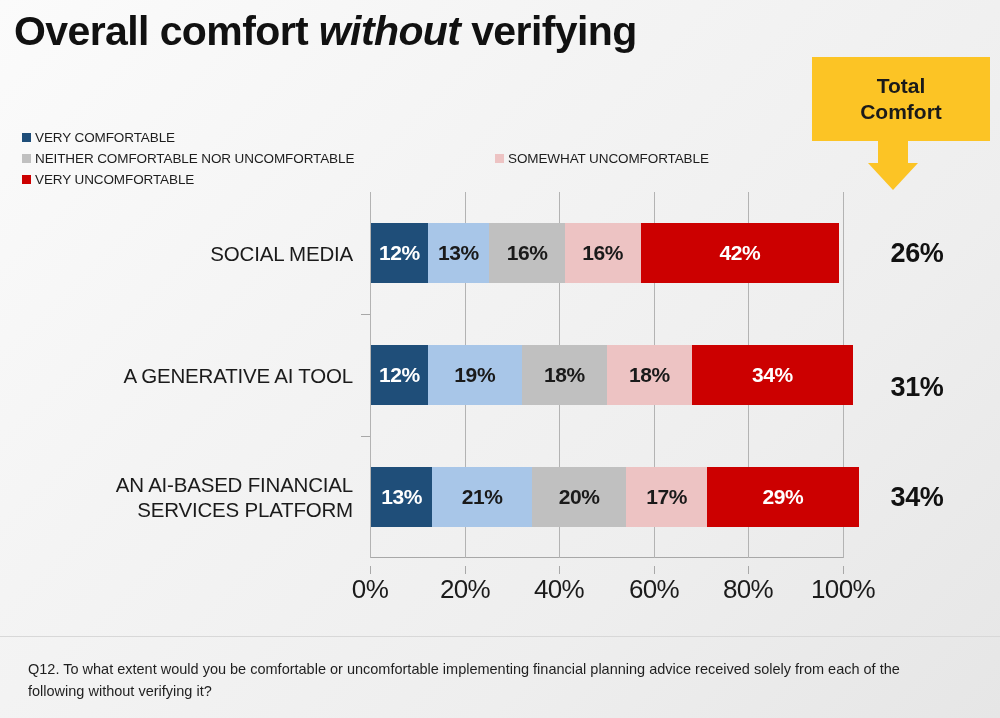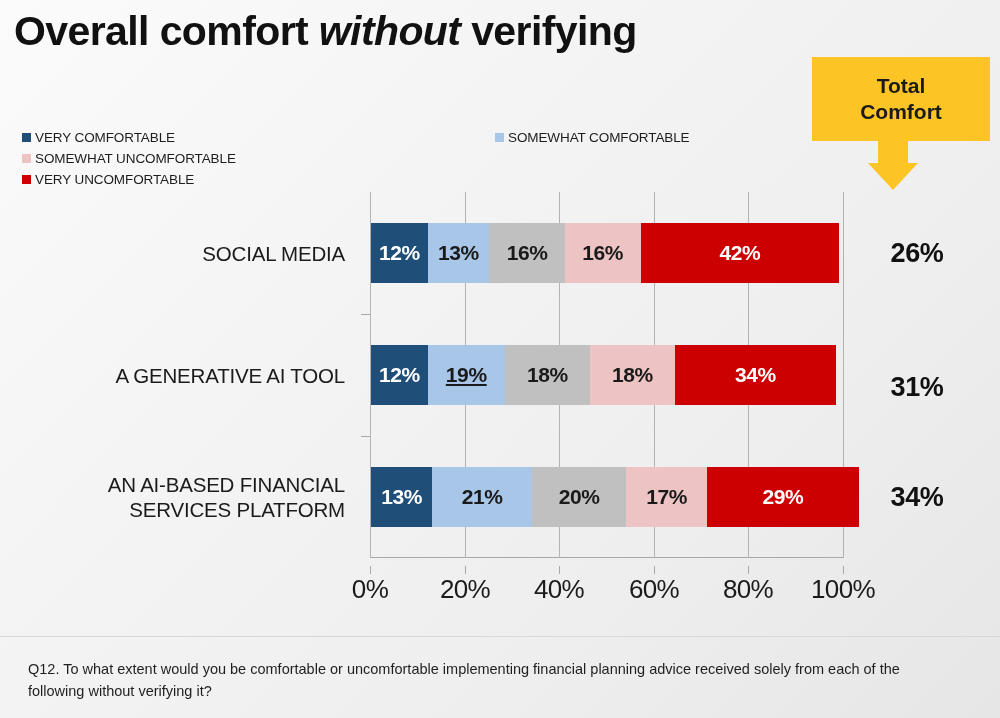--- a/index.html
+++ b/index.html
@@ -147,21 +147,21 @@
   }
   .ytick {
     position: absolute;
     left: 361px;
     width: 9px;
     height: 1px;
     background: #a8a8a8;
   }
   .cat-label-wrap {
     position: absolute;
-    left: 0;
+    left: 8px;
     width: 355px;
     display: flex;
     align-items: center;
     justify-content: flex-end;
     padding-right: 10px;
     box-sizing: border-box;
     padding-left: 38px;
   }
 
   .bar-row {
@@ -254,26 +254,26 @@
     <div class="stem"></div>
     <div class="head"></div>
   </div>
 
   <div id="legend">
       <div class="legend-row">
         <div class="legend-col left">
           <span class="legend-swatch" style="background: rgb(31, 78, 121);"></span>
           <span>VERY COMFORTABLE</span>
         </div>
-        <div class="legend-col right">
-          <span class="legend-swatch" style="background: rgb(168, 198, 232);"></span>
-          <span>SOMEWHAT COMFORTABLE</span>
+      </div>
+      <div class="legend-row">
+        <div class="legend-col left">
+          <span class="legend-swatch" style="background: rgb(192, 192, 192);"></span>
+          <span>NEITHER COMFORTABLE NOR UNCOMFORTABLE</span>
         </div>
-      </div>
-      <div class="legend-row">
         <div class="legend-col right">
           <span class="legend-swatch" style="background: rgb(237, 195, 195);"></span>
           <span>SOMEWHAT UNCOMFORTABLE</span>
         </div>
       </div>
       <div class="legend-row">
         <div class="legend-col left">
           <span class="legend-swatch" style="background: rgb(204, 0, 0);"></span>
           <span>VERY UNCOMFORTABLE</span>
         </div>
@@ -316,21 +316,21 @@
         <div class="seg" style="width: 75.68px; background: rgb(237, 195, 195); color: rgb(26, 26, 26);">16%</div>
         <div class="seg" style="width: 198.66px; background: rgb(204, 0, 0); color: rgb(255, 255, 255);">42%</div>
       </div>
       <div class="total-val" style="top: 52px;">26%</div>
       <div class="ytick" style="top: 128px;"></div>
       <div class="cat-label-wrap" style="top: 159px; height: 60px;">
         <div style="text-align: right; font-size: 20.5px; color: rgb(27, 27, 27); line-height: 1.22; letter-spacing: -0.2px;">A GENERATIVE AI TOOL</div>
       </div>
       <div class="bar-row" style="top: 159px; height: 60px;">
         <div class="seg" style="width: 56.76px; background: rgb(31, 78, 121); color: rgb(255, 255, 255);">12%</div>
-        <div class="seg" style="width: 77px; background: rgb(168, 198, 232); color: rgb(26, 26, 26); text-decoration: underline;">19%</div>
+        <div class="seg" style="width: 94px; background: rgb(168, 198, 232); color: rgb(26, 26, 26);">19%</div>
         <div class="seg" style="width: 85.14px; background: rgb(192, 192, 192); color: rgb(26, 26, 26);">18%</div>
         <div class="seg" style="width: 85.14px; background: rgb(237, 195, 195); color: rgb(26, 26, 26);">18%</div>
         <div class="seg" style="width: 160.82px; background: rgb(204, 0, 0); color: rgb(255, 255, 255);">34%</div>
       </div>
       <div class="total-val" style="top: 186px;">31%</div>
       <div class="ytick" style="top: 250px;"></div>
       <div class="cat-label-wrap" style="top: 281px; height: 60px;">
         <div style="text-align: right; font-size: 20.5px; color: rgb(27, 27, 27); line-height: 1.22; letter-spacing: -0.2px;">AN AI-BASED FINANCIAL SERVICES PLATFORM</div>
       </div>
       <div class="bar-row" style="top: 281px; height: 60px;">

